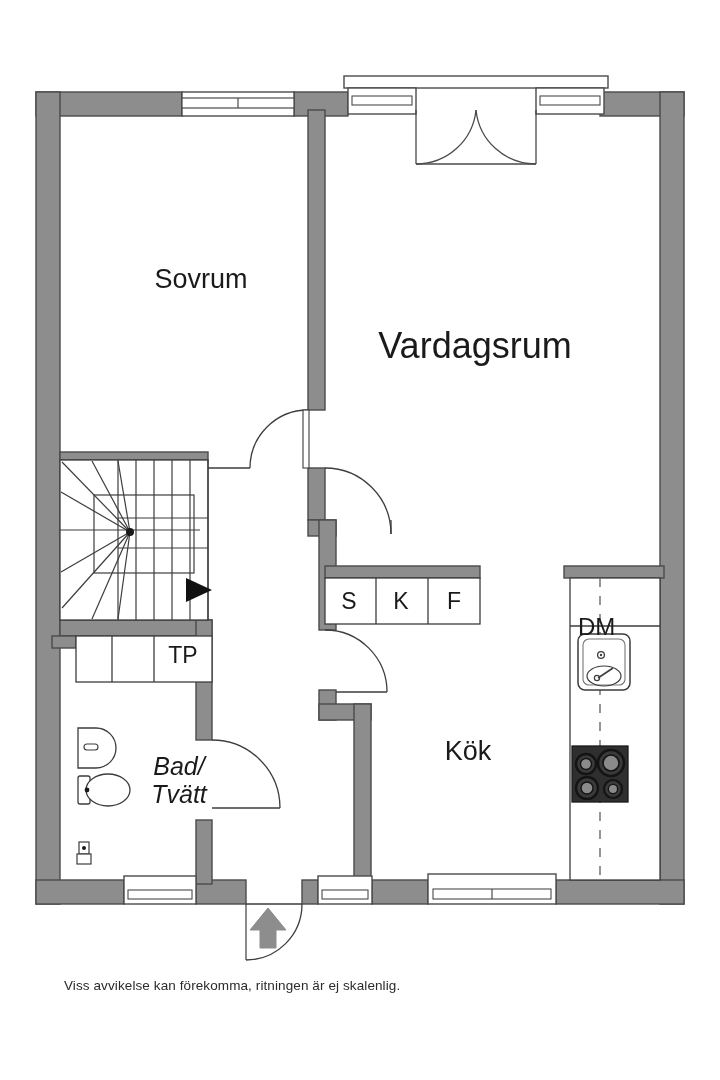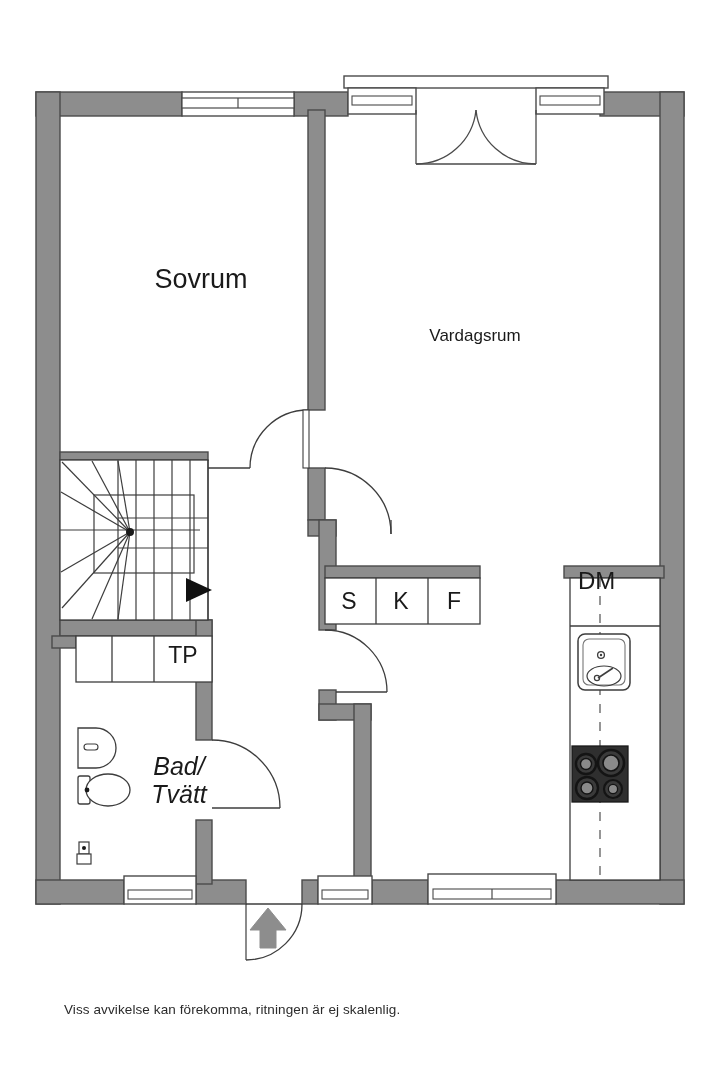--- a/index.html
+++ b/index.html
@@ -32,38 +32,38 @@
     text-align: center;
     line-height: 1.12;
     pointer-events: none;
   }
   #label-sovrum {
     left: 0; top: 264px; width: 402px;
     font-size: 27px;
   }
   #label-vardagsrum {
     left: 320px; top: 326px; width: 310px;
-    font-size: 17px;
+    font-size: 36px;
   }
   #label-kok {
     left: 378px; top: 736px; width: 180px;
     font-size: 27px;
   }
   #label-bad {
     left: 84px; top: 752px; width: 190px;
     font-size: 25px;
     font-style: italic;
   }
   #label-tp {
     left: 158px; top: 643px; width: 50px;
     font-size: 23px;
     text-align: center;
   }
   #label-dm {
-    left: 578px; top: 568px; width: 60px;
+    left: 578px; top: 614px; width: 60px;
     font-size: 24px;
     text-align: left;
   }
   .cab-label {
     position: absolute;
     font-size: 23px;
     color: #1a1a1a;
     text-align: center;
     pointer-events: none;
     font-family: "Liberation Sans", sans-serif;
@@ -72,21 +72,20 @@
   #cab-k { left: 384px; top: 588px; width: 34px; }
   #cab-f { left: 437px; top: 588px; width: 34px; }
   #disclaimer {
     position: absolute;
     left: 64px;
     top: 978px;
     font-size: 13.5px;
     color: #2b2b2b;
     font-family: "Liberation Sans", sans-serif;
     letter-spacing: 0.1px;
-    margin-top: 24px;
   }
 </style>
 </head>
 <body>
 
 <div id="floorplan-root">
 
   <svg id="plan-svg" width="720" height="1080" viewBox="0 0 720 1080">
 
     <rect x="36" y="92" width="648" height="812" fill="#ffffff"></rect>
@@ -314,20 +313,21 @@
 
       <polygon points="268,908 286,930 276,930 276,948 260,948 260,930 250,930" fill="#8d8d8d" stroke="#8d8d8d" stroke-width="1"></polygon>
     </g>
 
   </svg>
 
   <div class="room-label" id="label-sovrum">Sovrum</div>
 
   <div class="room-label" id="label-vardagsrum">Vardagsrum</div>
 
+  <div class="room-label" id="label-kok">Kök</div>
 
   <div class="room-label" id="label-bad">
     <span>Bad/</span><br>
     <span>Tvätt</span>
   </div>
 
   <div class="room-label" id="label-tp">TP</div>
 
   <div class="room-label" id="label-dm">DM</div>
 

